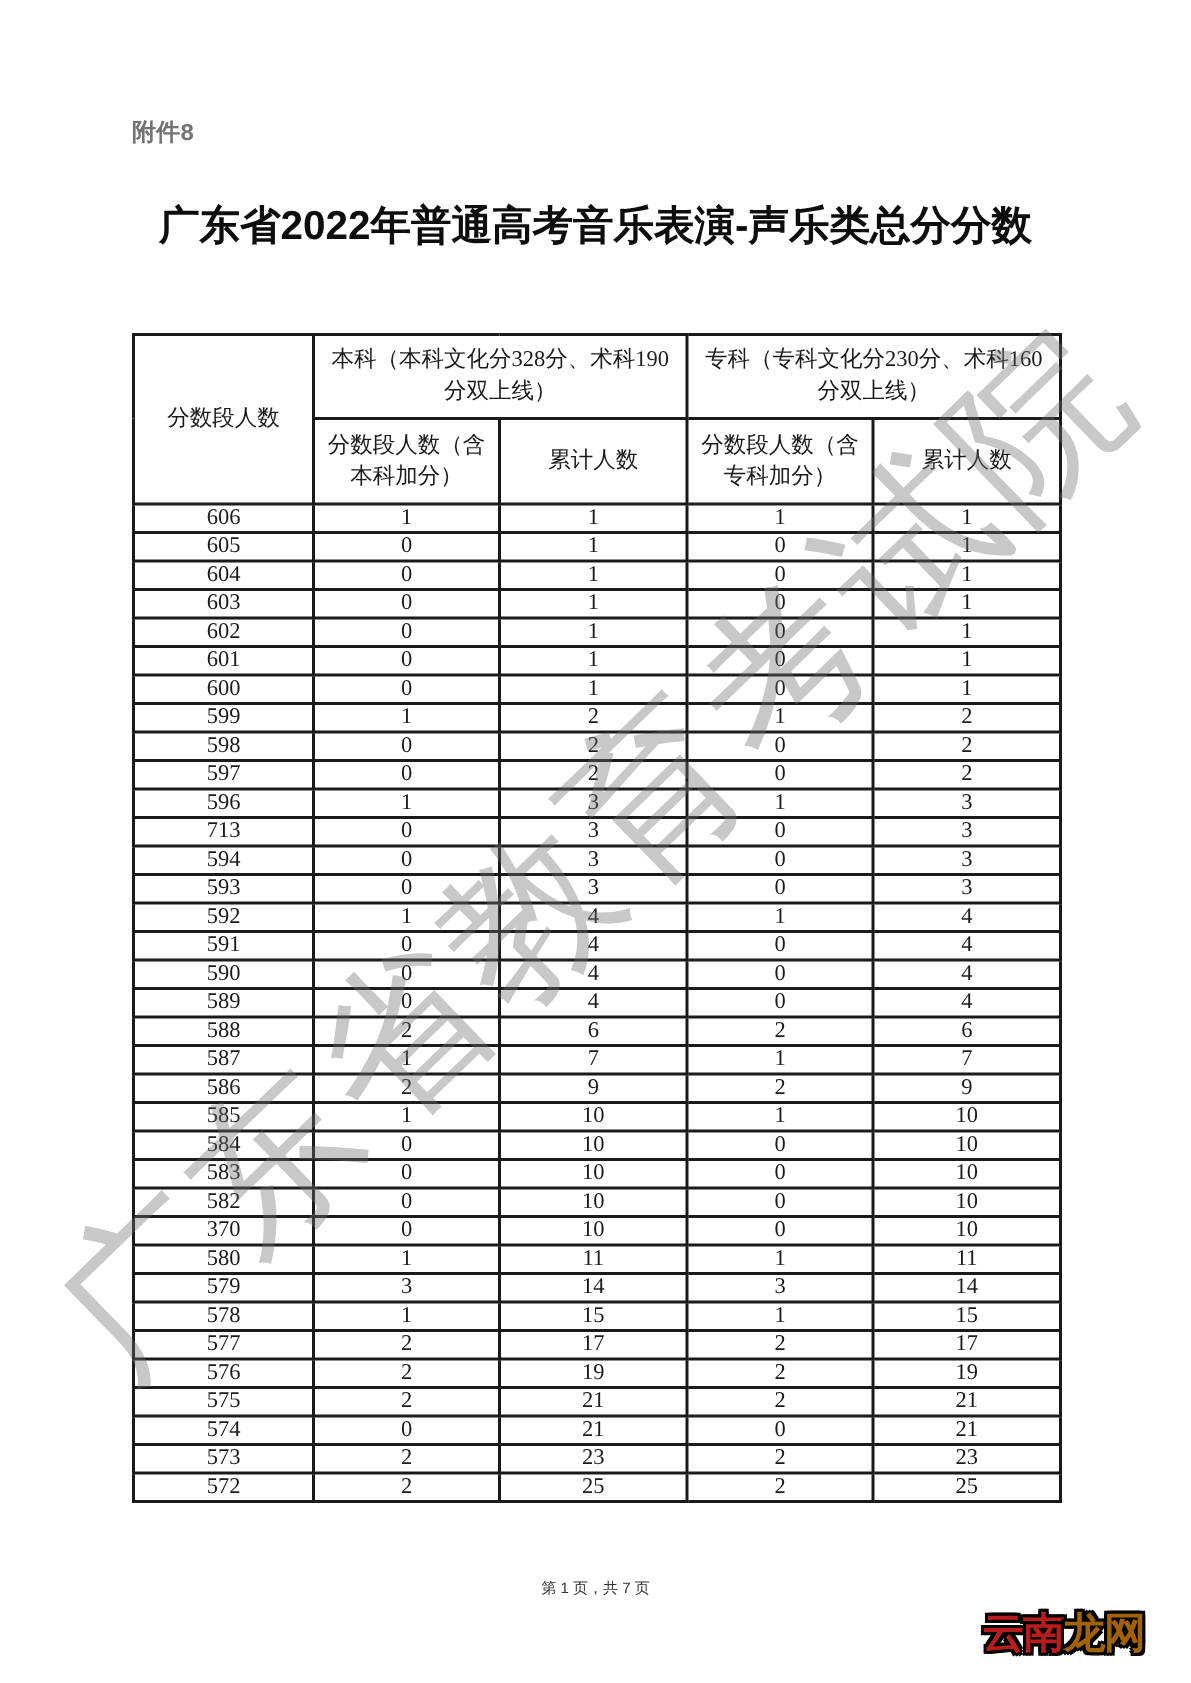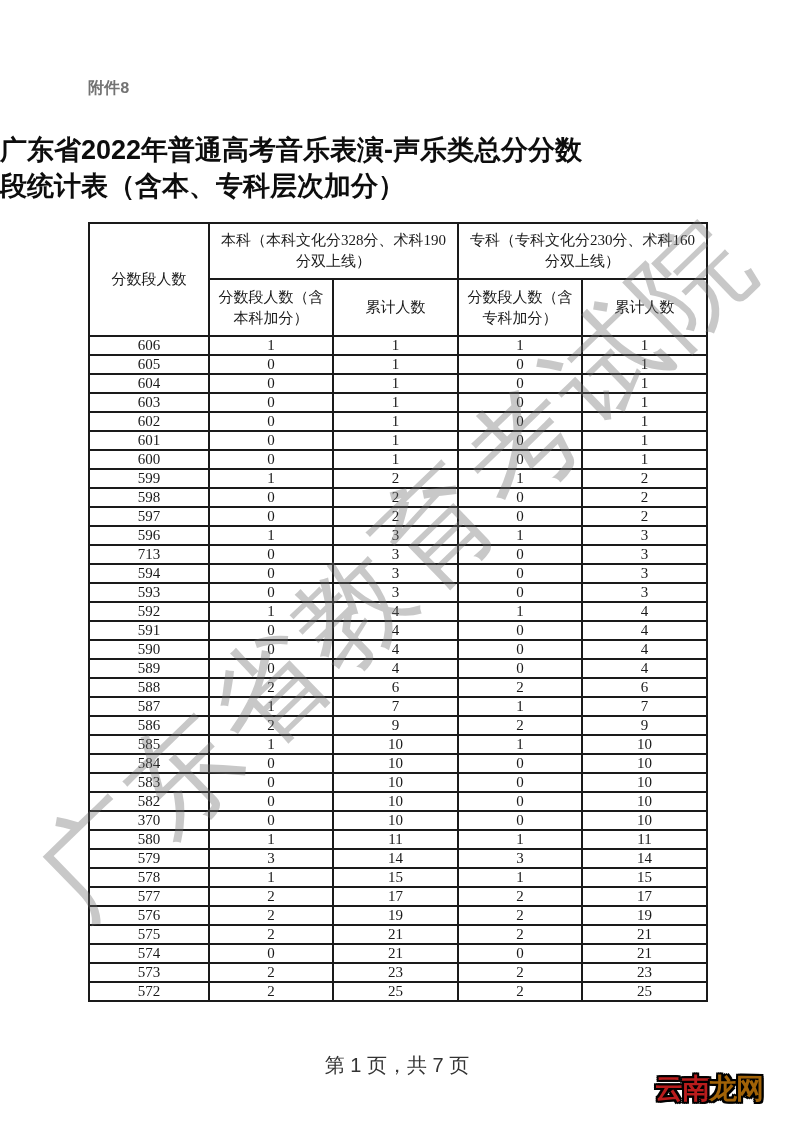--- a/index.html
+++ b/index.html
@@ -11,20 +11,21 @@
     color:#1a1a1a;
     overflow:hidden;
   }
   .attachment {
     position:absolute; left:88px; top:78px;
     font-family:Liberation Mono, monospace;
     font-size:16px; font-weight:600; color:#737373;
   }
   .title {
     position:absolute; left:0; top:132px; width:100%;
+    text-align:center;
     font-family:"Liberation Sans","DejaVu Sans",sans-serif;
     font-weight:bold; font-size:27px; line-height:36px; color:#0d0d0d;
   }
   table.score-table {
     position:absolute; left:88px; top:222px;
     width:618px; border-collapse:collapse; table-layout:fixed;
     font-size:15px; color:#1a1a1a;
   }
   table.score-table th, table.score-table td {
     border:2px solid #1a1a1a;
@@ -35,21 +36,21 @@
   th.group-head { height:56px; line-height:21px; }
   th.sub-head   { height:57px; line-height:21px; }
   tbody td { height:18px; line-height:17px; font-size:15px; padding:0; }
   col.c-score { width:120px; }
   col.c-bseg  { width:124px; }
   col.c-bcum  { width:125px; }
   col.c-zseg  { width:124px; }
   col.c-zcum  { width:125px; }
   .footer {
     position:absolute; left:0; top:1052px; width:100%;
-    text-align:center; font-size:20px; color:#333;
+    text-align:center; font-size:10px; color:#333;
     font-family:"Liberation Sans","DejaVu Sans",sans-serif;
   }
   .watermark {
     position:absolute; left:397px; top:568px;
     transform:translate(-50%,-50%) rotate(-44deg);
     transform-origin:center center;
     white-space:nowrap;
     font-size:112px; letter-spacing:6px;
     color:rgba(110,110,110,0.38);
     pointer-events:none;
@@ -73,21 +74,20 @@
                 -2px 0 0 #000, 2px 0 0 #000, 0 -2px 0 #000, 0 2px 0 #000;
   }
 </style>
 </head>
 <body>
 
 <div class="attachment">附件8</div>
 
 <div class="title">
   <div>广东省2022年普通高考音乐表演-声乐类总分分数</div>
-  <div>段统计表（含本、专科层次加分）</div>
 </div>
 
 <table class="score-table">
   <colgroup>
     <col class="c-score">
       <col class="c-bseg">
       <col class="c-bcum">
       <col class="c-zseg">
       <col class="c-zcum">
   </colgroup>

